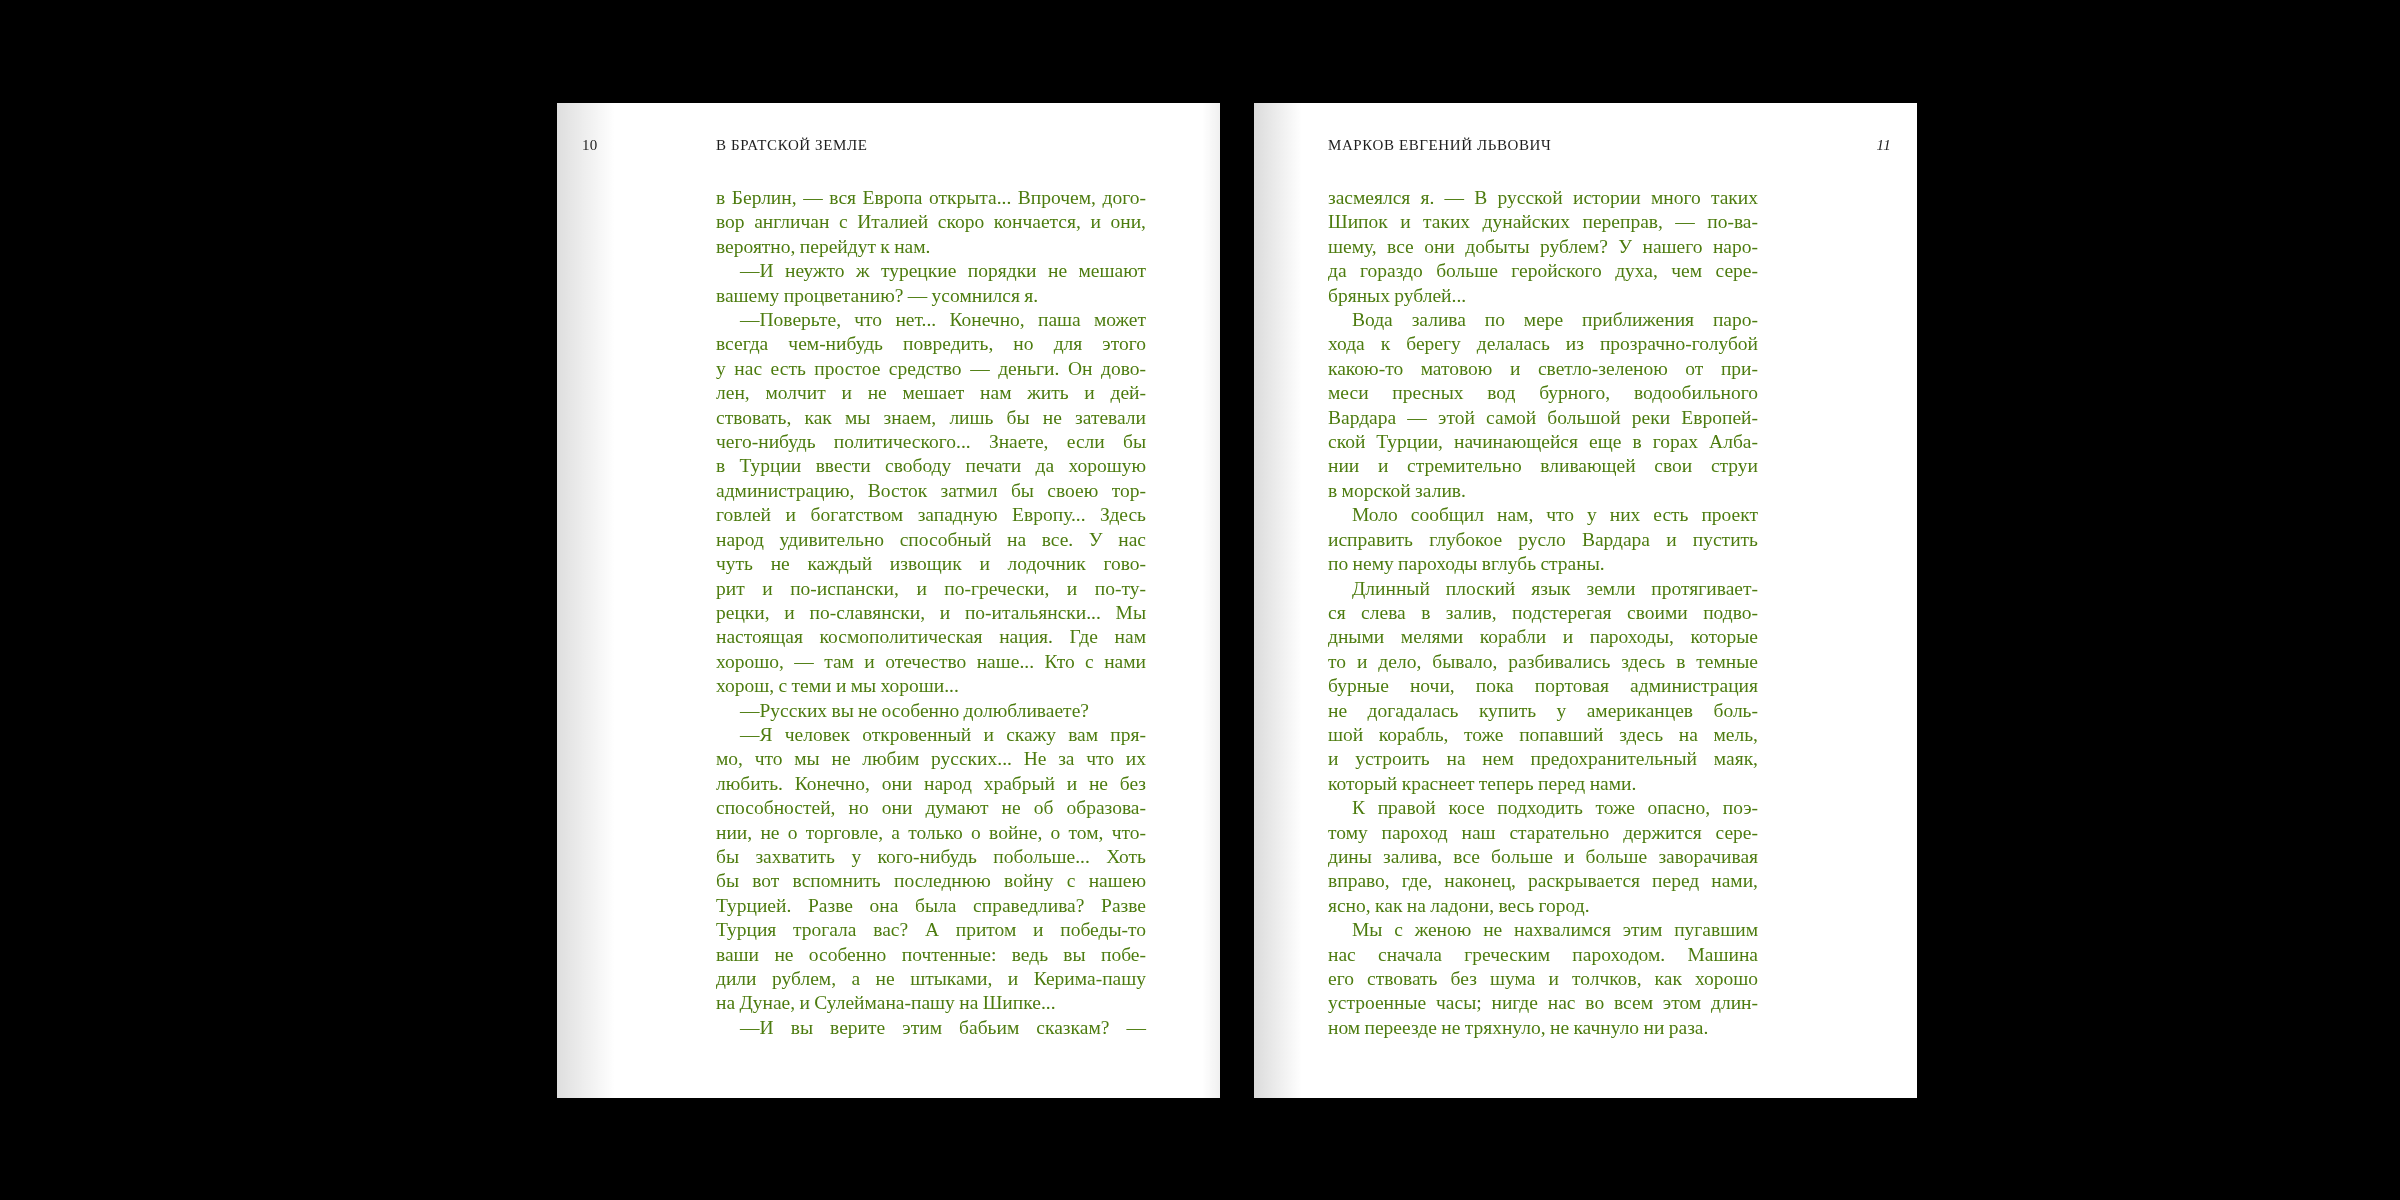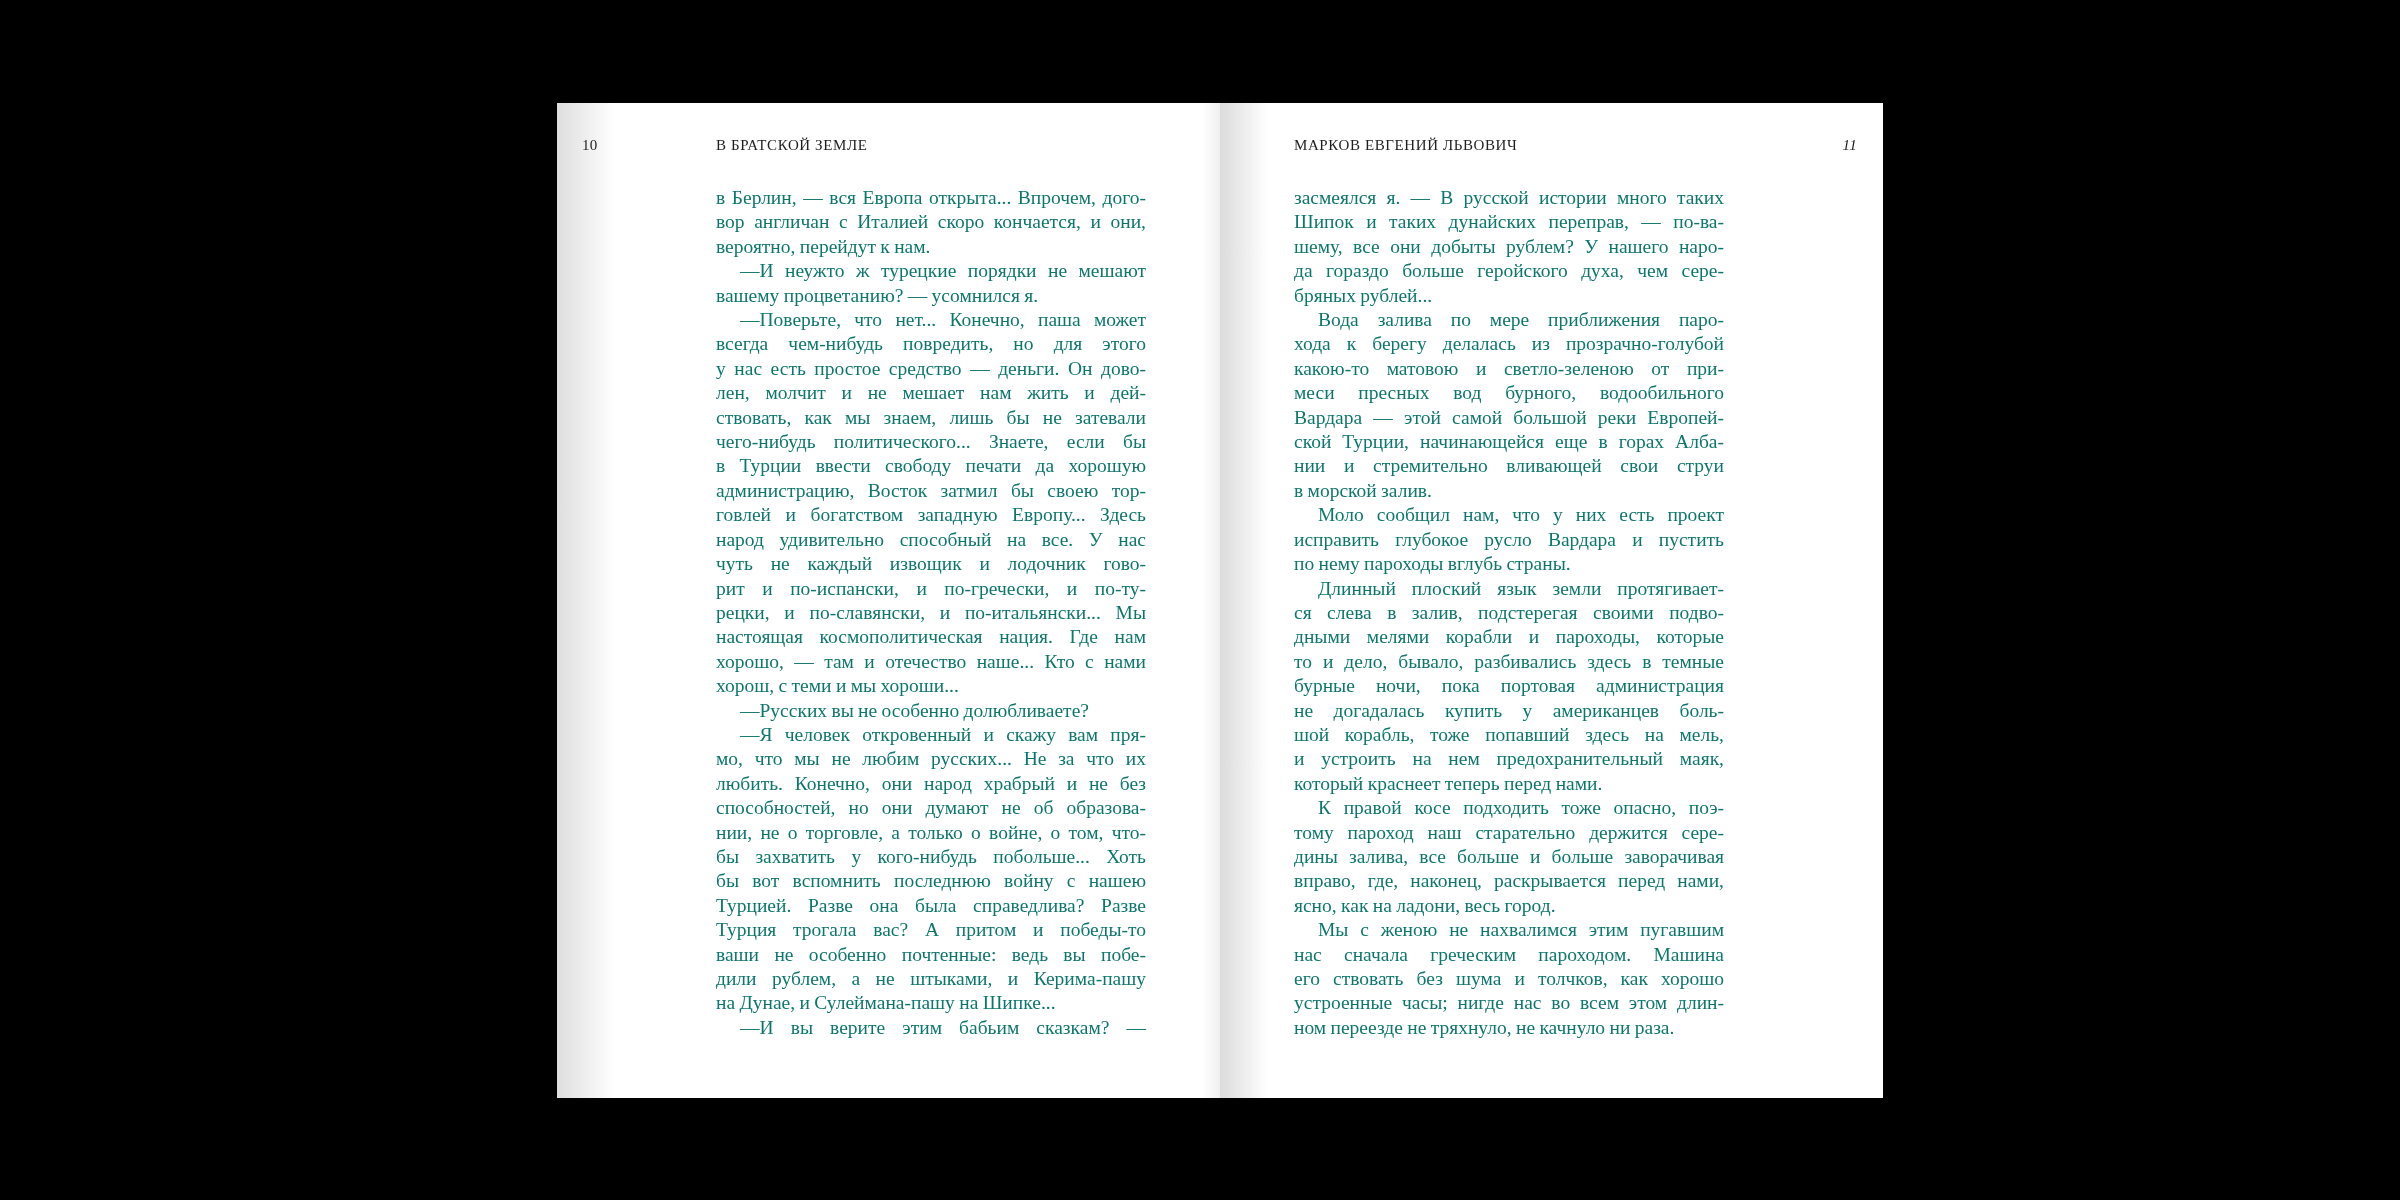--- a/index.html
+++ b/index.html
@@ -20,21 +20,21 @@
     left: 537px; top: 103px;
     width: 1326px; height: 995px;
   }
   .page {
     position: absolute; top: 0;
     width: 663px; height: 995px;
     background: #ffffff;
     color: #1e1e1e;
   }
   .page-left  { left: 0; }
-  .page-right { left: 663px; }
+  .page-right { left: 697px; }
 
   
   .page-left::before {
     content: ""; position: absolute; left: 0; top: 0; bottom: 0; width: 58px;
     background: linear-gradient(to right, rgba(0,0,0,0.13), rgba(0,0,0,0));
     pointer-events: none;
   }
   
   .page-left::after {
     content: ""; position: absolute; right: 0; top: 0; bottom: 0; width: 18px;
@@ -66,21 +66,21 @@
   }
   .header-left  { left: 159px; }
   .header-right { left: 74px; }
 
   .body-col {
     position: absolute; top: 83px;
     width: 430px;
     font-size: 19.5px;
     line-height: 24.4px;
     word-spacing: -0.5px;
-    color: #0f766e;
+    color: #4d7c0f;
   }
   .body-col-left  { left: 159px; }
   .body-col-right { left: 74px; }
 
   .line {
     text-align: justify;
     text-align-last: justify;
     -moz-text-align-last: justify;
     white-space: normal;
   }

